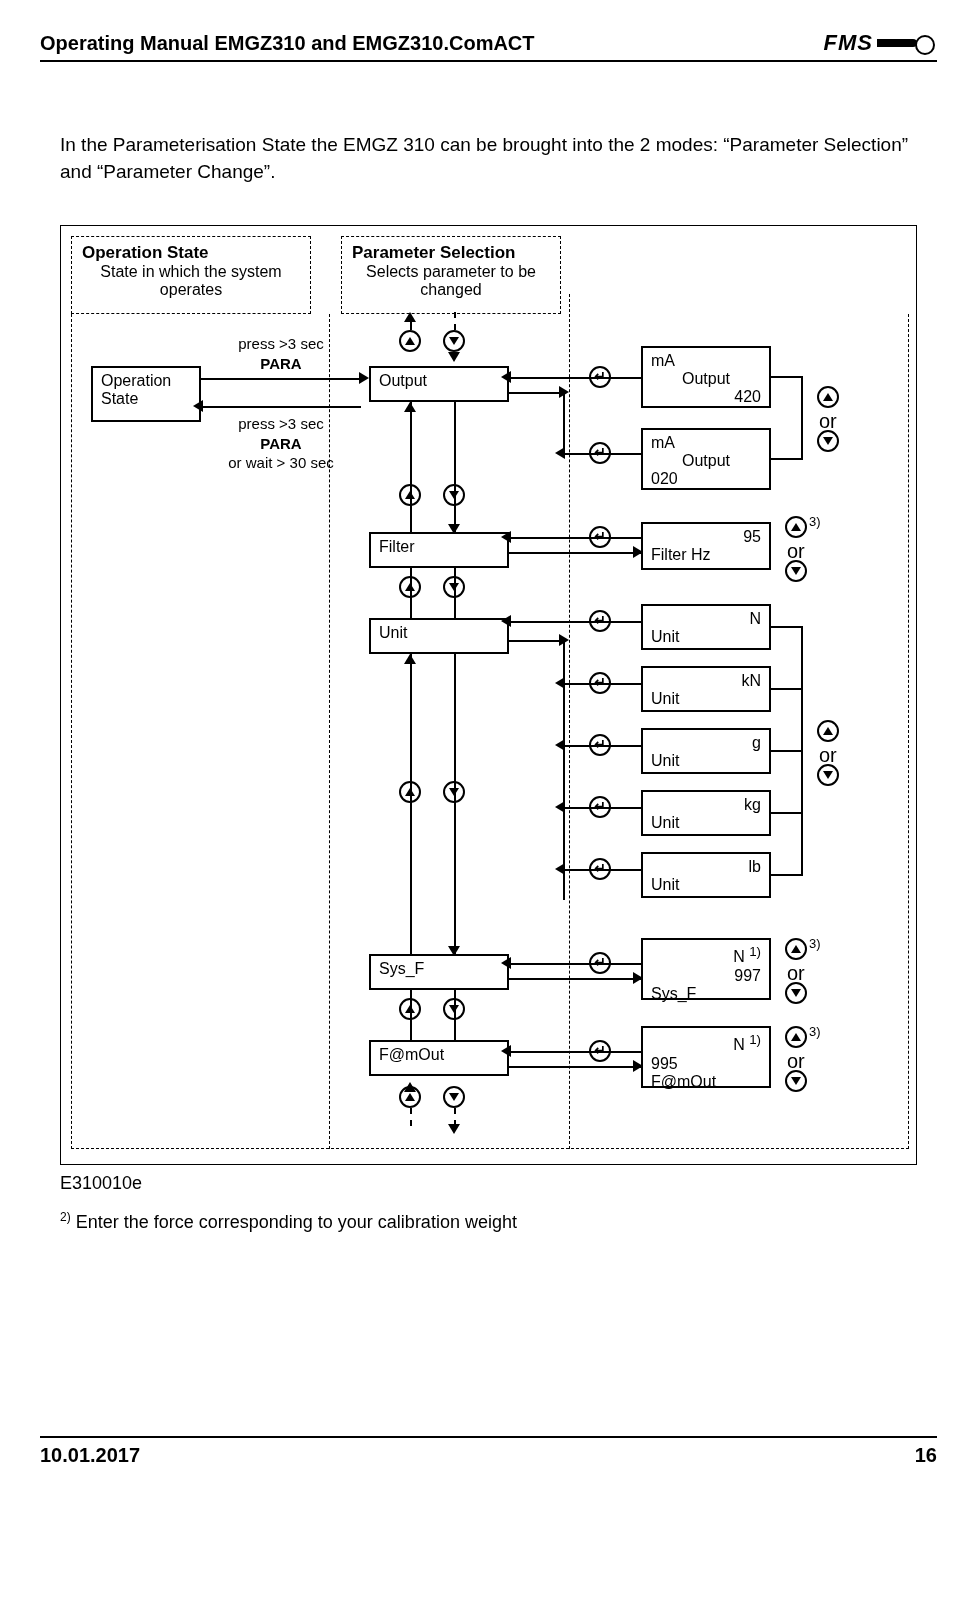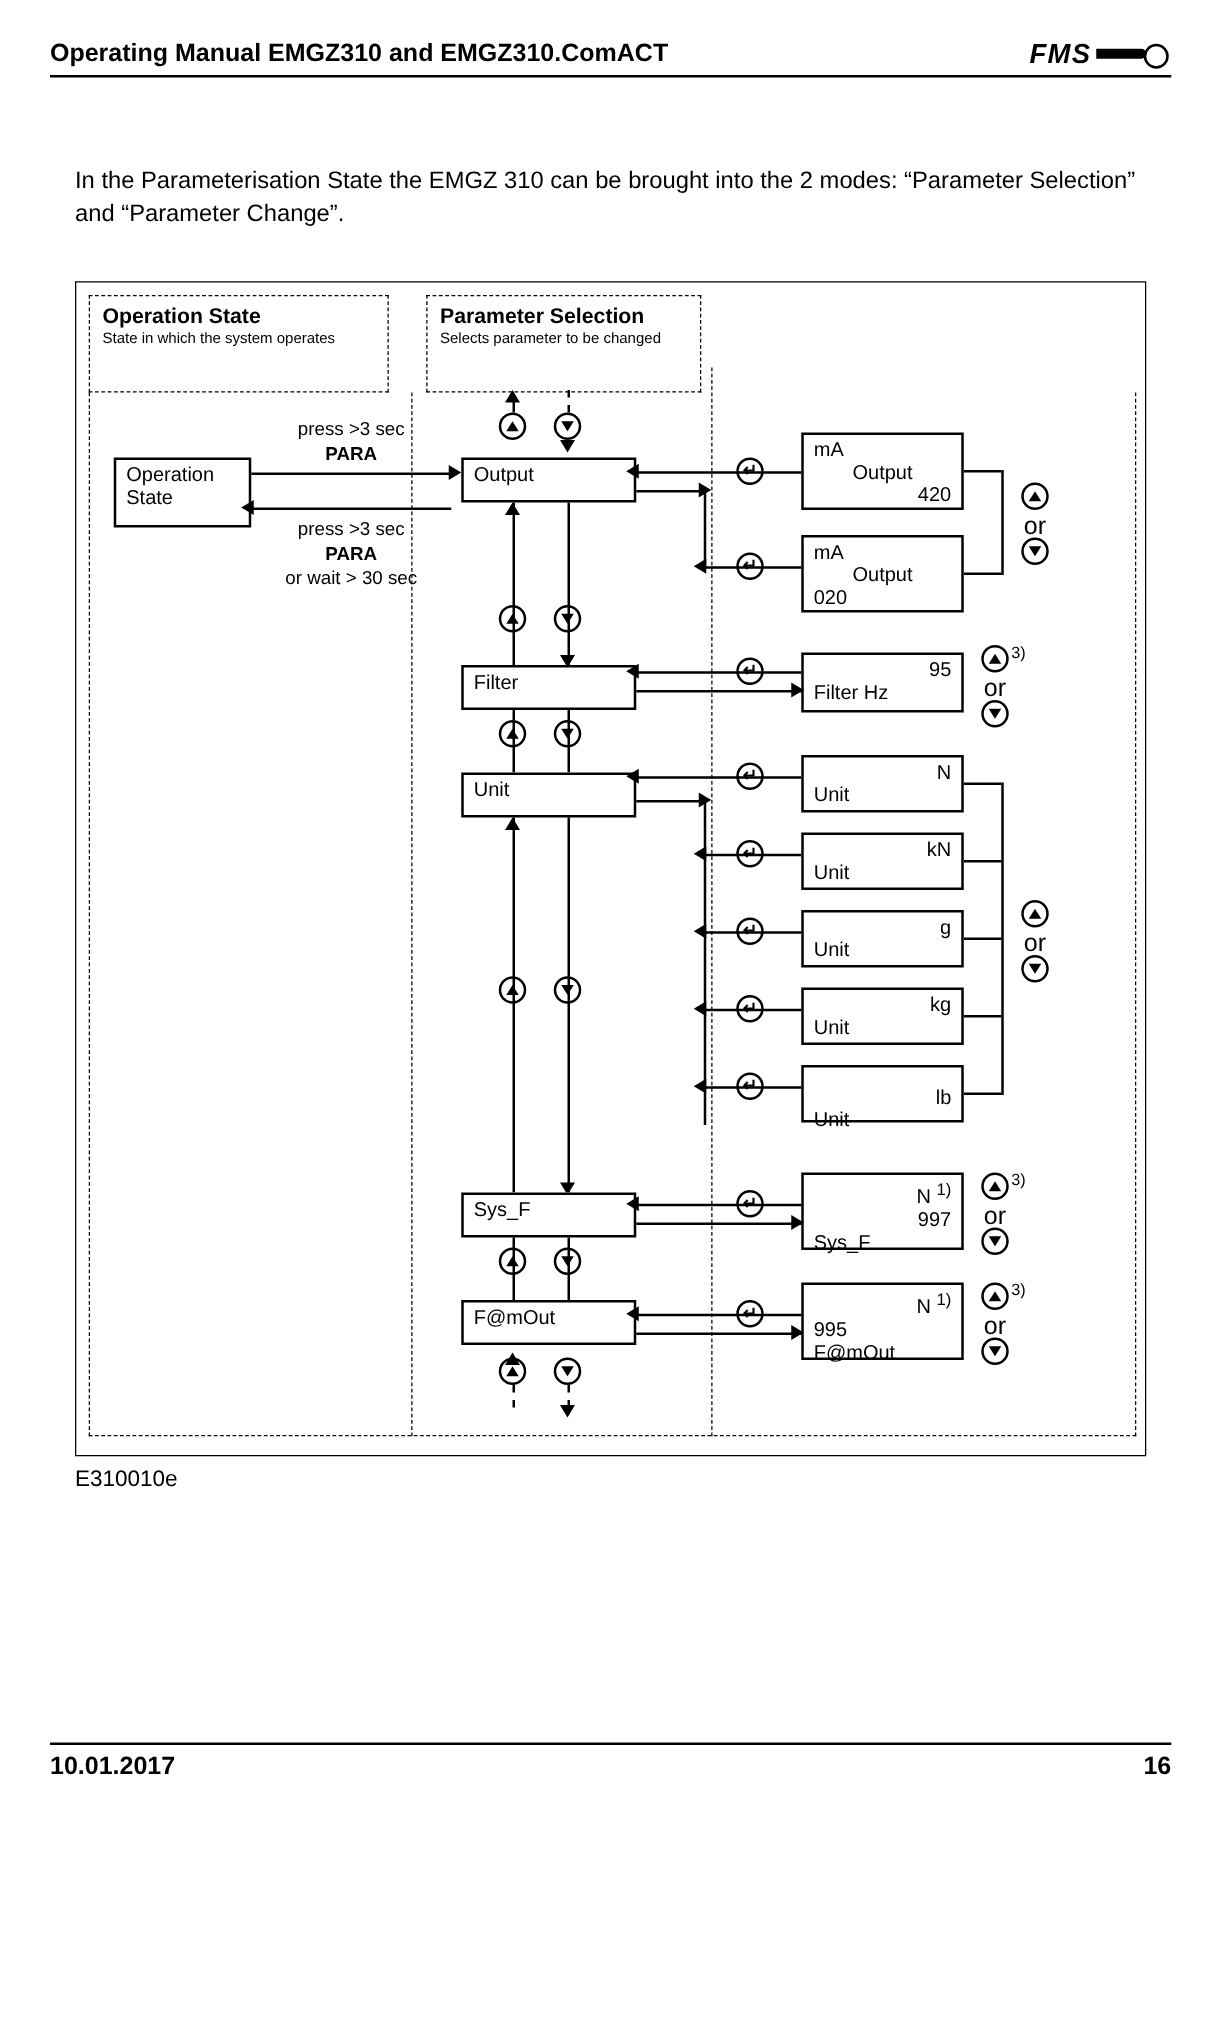--- a/index.html
+++ b/index.html
@@ -83,21 +83,22 @@
     border: 1.5px dashed #000;
     position: absolute;
     box-sizing: border-box;
     padding: 6px 10px;
   }
   .col-header-title {
     font-weight: bold;
     font-size: 17px;
   }
   .col-header-sub {
-    font-size: 12px;
+    font-size: 16px;
+    text-align: center;
   }
   .solid-box {
     border: 2px solid #000;
     position: absolute;
     background: #fff;
     box-sizing: border-box;
     padding: 4px 8px;
     font-size: 16px;
   }
   .arrow-label {
@@ -319,21 +320,21 @@
 
       <div class="solid-box" style="left:580px; top:564px; width:130px; height:46px;">
         <div style="text-align:right;">kg</div>
         <div>Unit</div>
       </div>
       <div class="icon-btn enter" style="left:528px; top:570px;"></div>
       <div class="line-h" style="left:502px; top:581px; width:78px;"></div>
       <div class="arrow-l" style="left:494px; top:575px;"></div>
 
       <div class="solid-box" style="left:580px; top:626px; width:130px; height:46px;">
-        <div style="text-align:right;margin-top:12px;">lb</div>
+        <div style="text-align:right;">lb</div>
         <div>Unit</div>
       </div>
       <div class="icon-btn enter" style="left:528px; top:632px;"></div>
       <div class="line-h" style="left:502px; top:643px; width:78px;"></div>
       <div class="arrow-l" style="left:494px; top:637px;"></div>
 
       <div class="line-v" style="left:740px; top:400px; height:250px;"></div>
       <div class="line-h" style="left:710px; top:400px; width:30px;"></div>
       <div class="line-h" style="left:710px; top:462px; width:30px;"></div>
       <div class="line-h" style="left:710px; top:524px; width:30px;"></div>
@@ -373,20 +374,21 @@
       <div class="icon-btn down" style="left:724px; top:844px;"></div>
       <div class="sup-label" style="left:748px; top:798px;">3)</div>
 
     </div>
 
     <div class="caption-row">
       <div>E310010e</div>
     </div>
 
     <div class="footnotes">
+      <div><sup>2)</sup> <span>Enter the force corresponding to your calibration weight</span></div>
     </div>
   </div>
 
   <div class="footer-row">
     <div>10.01.2017</div>
     <div>16</div>
   </div>
 </div>
 
 </body></html>

